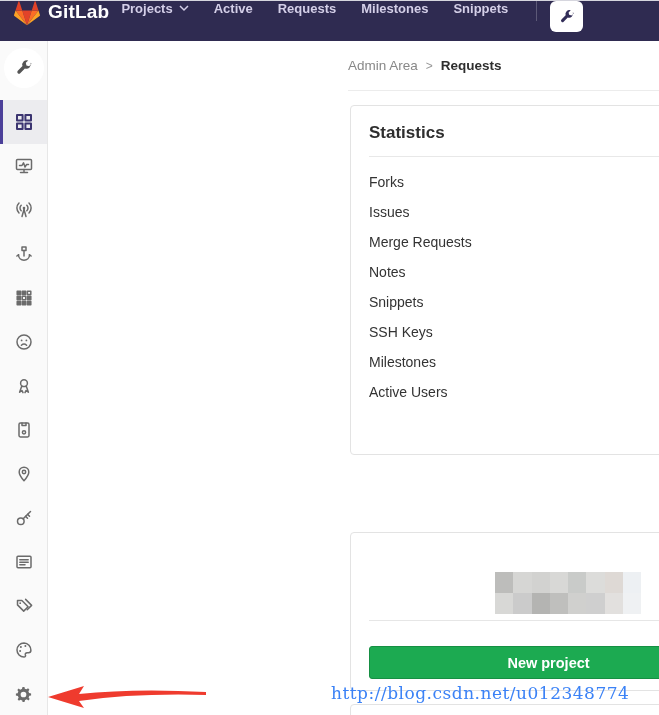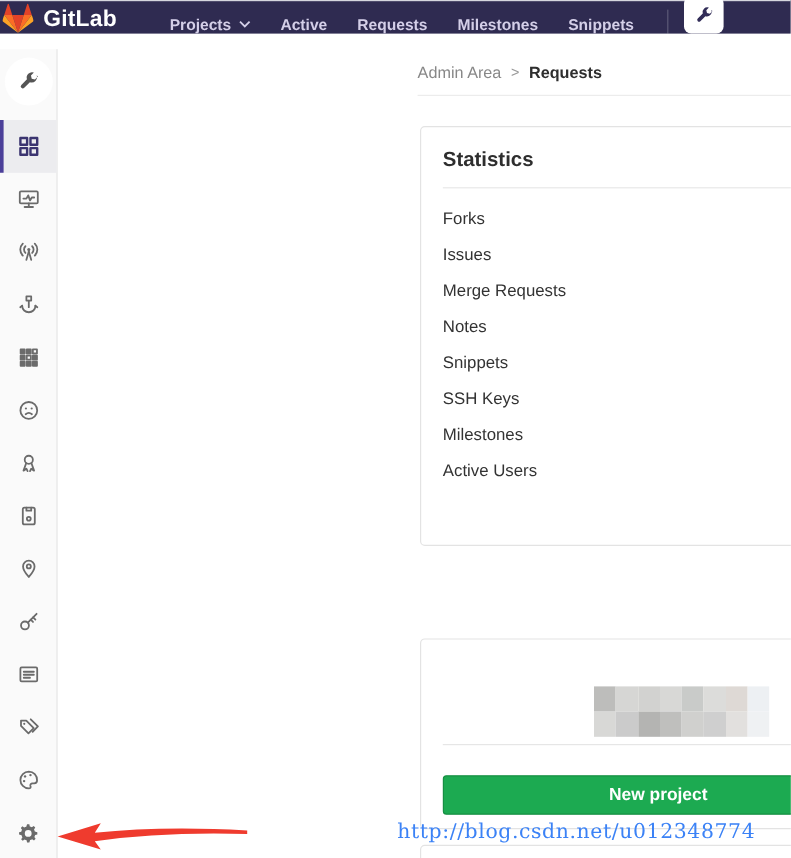--- a/index.html
+++ b/index.html
@@ -5,27 +5,27 @@
   * { margin:0; padding:0; box-sizing:border-box; }
   html,body { width:659px; height:715px; }
   body {
     position:relative; overflow:hidden; background:#fff;
     font-family:"Liberation Sans", sans-serif; color:#2e2e2e;
   }
   svg { display:block; }
 
   
   .topbar {
-    position:absolute; left:0; top:0; width:659px; height:28px;
+    position:absolute; left:0; top:0; width:659px; height:41px;
     background:#2f2b51; border-top:1px solid #d6d6de;
-    display:flex; align-items:flex-end; padding-left:0;
+    display:flex; align-items:flex-start; padding-left:12px;
   }
   .logo { width:26px; height:25px; margin:0 8px 0 2px; cursor:pointer; }
   .brand { color:#fff; font-size:19px; font-weight:700; letter-spacing:.2px; cursor:pointer; }
-  .topnav { display:flex; align-items:center; margin-left:44px; }
+  .topnav { display:flex; align-items:center; margin-left:12px; }
   .topnav-item {
     display:flex; align-items:center; color:#d4cfe8; font-size:13px; font-weight:600;
     margin-right:25px; cursor:pointer; white-space:nowrap;
   }
   .topnav-item .chev { margin-left:6px; }
   .topbar-divider { width:1px; height:20px; background:rgba(255,255,255,.22); margin:0 13px 0 3px; }
   .wrench-btn {
     width:33px; height:31px; background:#fff; border-radius:6px; border:none;
     display:flex; align-items:center; justify-content:center; cursor:pointer;
   }
@@ -42,21 +42,21 @@
   }
   .sb-item {
     height:44px; display:flex; align-items:center; justify-content:center; cursor:pointer;
   }
   .sb-item.active { background:#ececef; box-shadow:inset 3px 0 0 #4b3f99; }
   .sb-icon { stroke:#6b6b6b; fill:none; stroke-width:1.5; stroke-linecap:round; stroke-linejoin:round; }
   .sb-item.active .sb-icon { stroke:#3b3470; stroke-width:2; }
 
   
   .breadcrumb-row {
-    position:absolute; left:348px; top:41px; right:0; height:39px;
+    position:absolute; left:348px; top:41px; right:0; height:50px;
     border-bottom:1px solid #ececec; display:flex; align-items:center; font-size:13.5px;
   }
   .crumb-light { color:#888; cursor:pointer; }
   .crumb-sep { color:#999; margin:0 8px; font-size:12px; }
   .crumb-current { color:#2e2e2e; font-weight:600; }
 
   .panel {
     position:absolute; left:350px; width:396px; background:#fff;
     border:1px solid #e3e3e3; border-radius:4px;
   }

